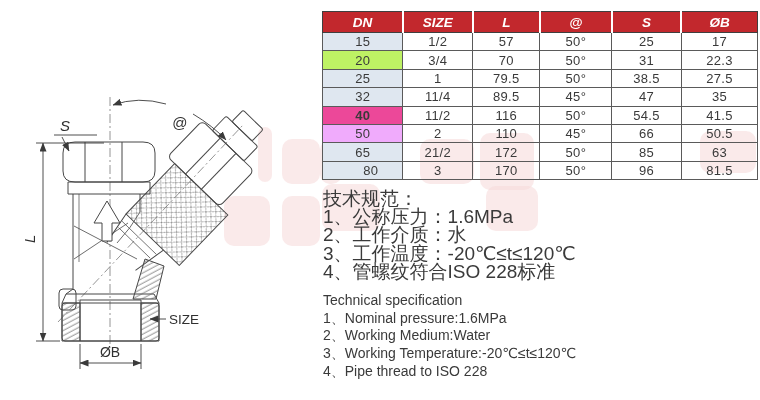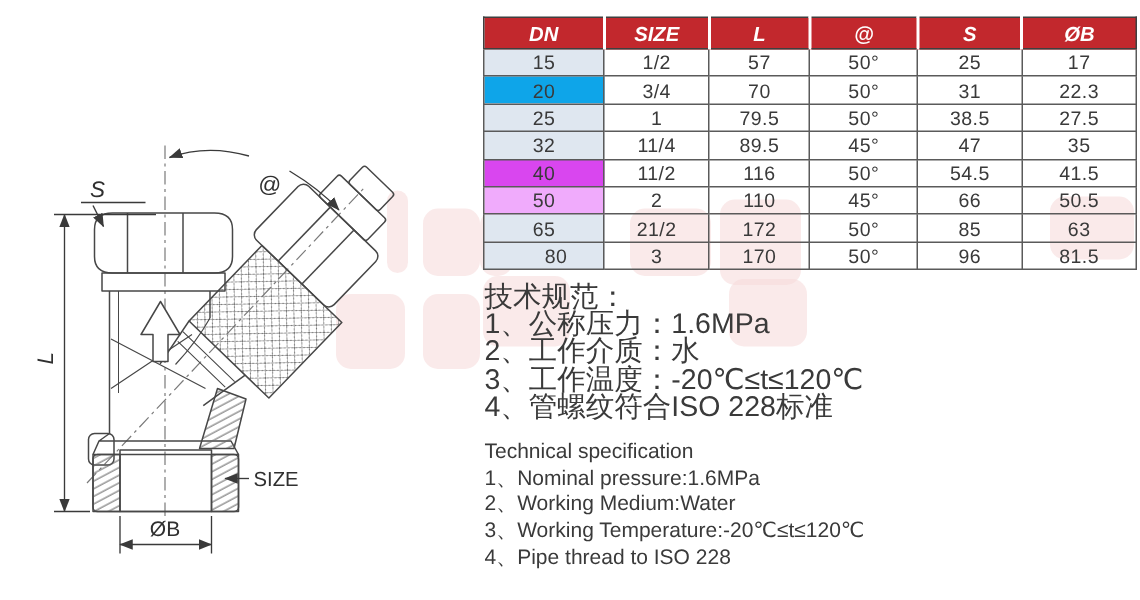--- a/index.html
+++ b/index.html
@@ -142,21 +142,21 @@
     <tbody>
         <tr>
           <td style="background: rgb(223, 231, 240);">15</td>
           <td>1/2</td>
           <td>57</td>
           <td>50°</td>
           <td>25</td>
           <td>17</td>
         </tr>
         <tr>
-          <td style="background: #0ea5e9;">20</td>
+          <td style="background: #bef264;">20</td>
           <td>3/4</td>
           <td>70</td>
           <td>50°</td>
           <td>31</td>
           <td>22.3</td>
         </tr>
         <tr>
           <td style="background: rgb(223, 231, 240);">25</td>
           <td>1</td>
           <td>79.5</td>
@@ -166,21 +166,21 @@
         </tr>
         <tr>
           <td style="background: rgb(223, 231, 240);">32</td>
           <td>11/4</td>
           <td>89.5</td>
           <td>45°</td>
           <td>47</td>
           <td>35</td>
         </tr>
         <tr>
-          <td style="background: #d946ef;">40</td>
+          <td style="background: #ec4899; font-weight: bold;">40</td>
           <td>11/2</td>
           <td>116</td>
           <td>50°</td>
           <td>54.5</td>
           <td>41.5</td>
         </tr>
         <tr>
           <td style="background: #f0abfc;">50</td>
           <td>2</td>
           <td>110</td>

